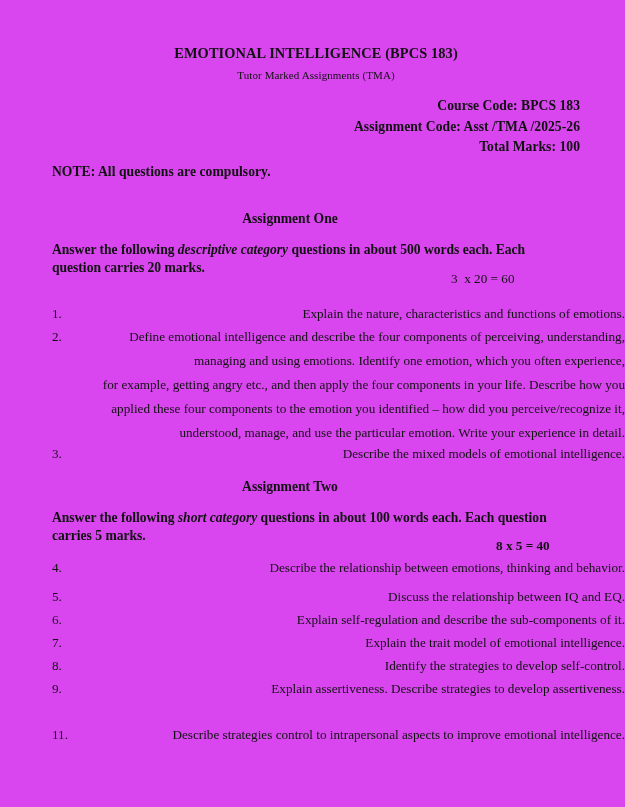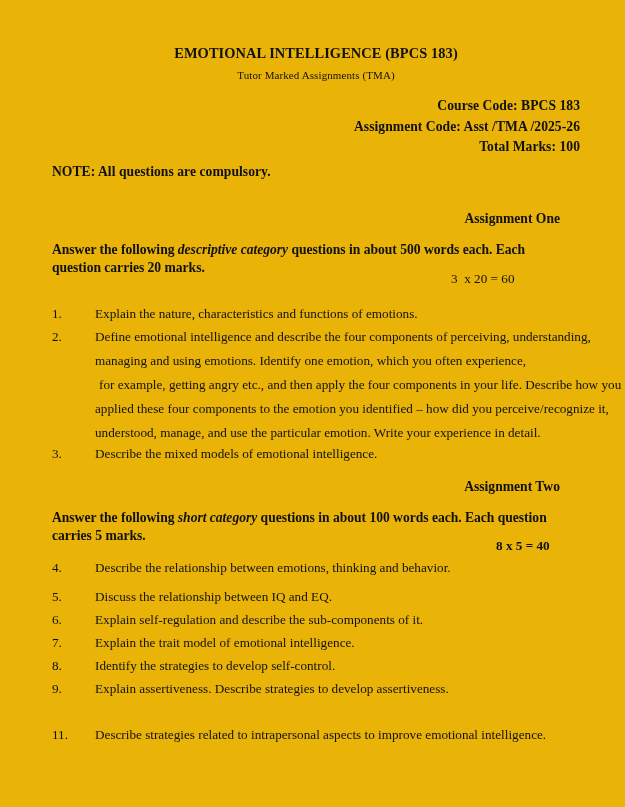--- a/index.html
+++ b/index.html
@@ -14,21 +14,21 @@
     font-family: "Liberation Serif", "DejaVu Serif", serif;
     color: #111111;
     overflow: hidden;
   }
 
   .page {
     position: absolute;
     left: 0; top: 0;
     width: 625px;
     height: 807px;
-    background: #eab308;
+    background: #d946ef;
   }
 
   
   .title-block {
     position: absolute;
     left: 52px;
     top: 42px;
     width: 528px;
     text-align: center;
   }
@@ -66,23 +66,23 @@
     left: 52px;
     top: 164px;
     font-size: 13.6px;
     font-weight: bold;
     letter-spacing: 0.05px;
   }
 
   
   .section-heading {
     position: absolute;
-    left: 52px;
+    left: 36px;
     width: 508px;
-    text-align: right;
+    text-align: center;
     font-size: 13.6px;
     font-weight: bold;
   }
   #assignment-one-heading { top: 211px; }
   #assignment-two-heading { top: 479px; }
 
   
   .instruction {
     position: absolute;
     left: 52px;
@@ -120,20 +120,21 @@
     position: absolute;
     left: 0;
     top: 0;
     width: 38px;
     font-size: 13.2px;
   }
   .q-text {
     display: block;
     margin-left: 43px;
     font-size: 13.2px;
+    text-align: right;
   }
   .q-text .l {
     display: block;
     line-height: 24px;
     white-space: pre;
   }
   .q-text .l.indent {
     padding-left: 4px;
   }
 
@@ -243,17 +244,17 @@
     <span class="q-num">9.</span>
     <span class="q-text">
       <span class="l">Explain assertiveness. Describe strategies to develop assertiveness.</span>
     </span>
   </div>
 
 
   <div class="q-row" id="q11">
     <span class="q-num">11.</span>
     <span class="q-text">
-      <span class="l">Describe strategies related to intrapersonal aspects to improve emotional intelligence.</span>
+      <span class="l">Describe strategies control to intrapersonal aspects to improve emotional intelligence.</span>
     </span>
   </div>
 
 </div>
 
 </body></html>

